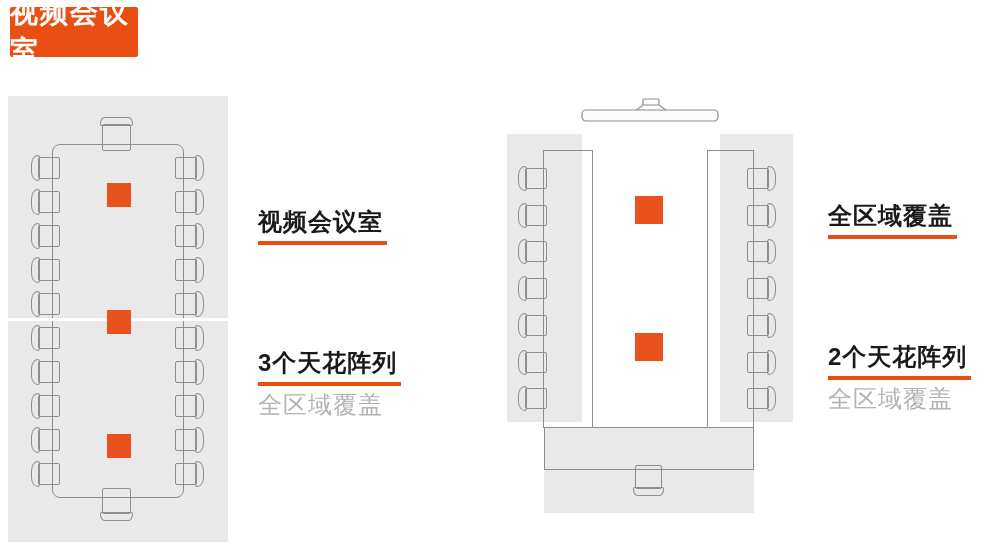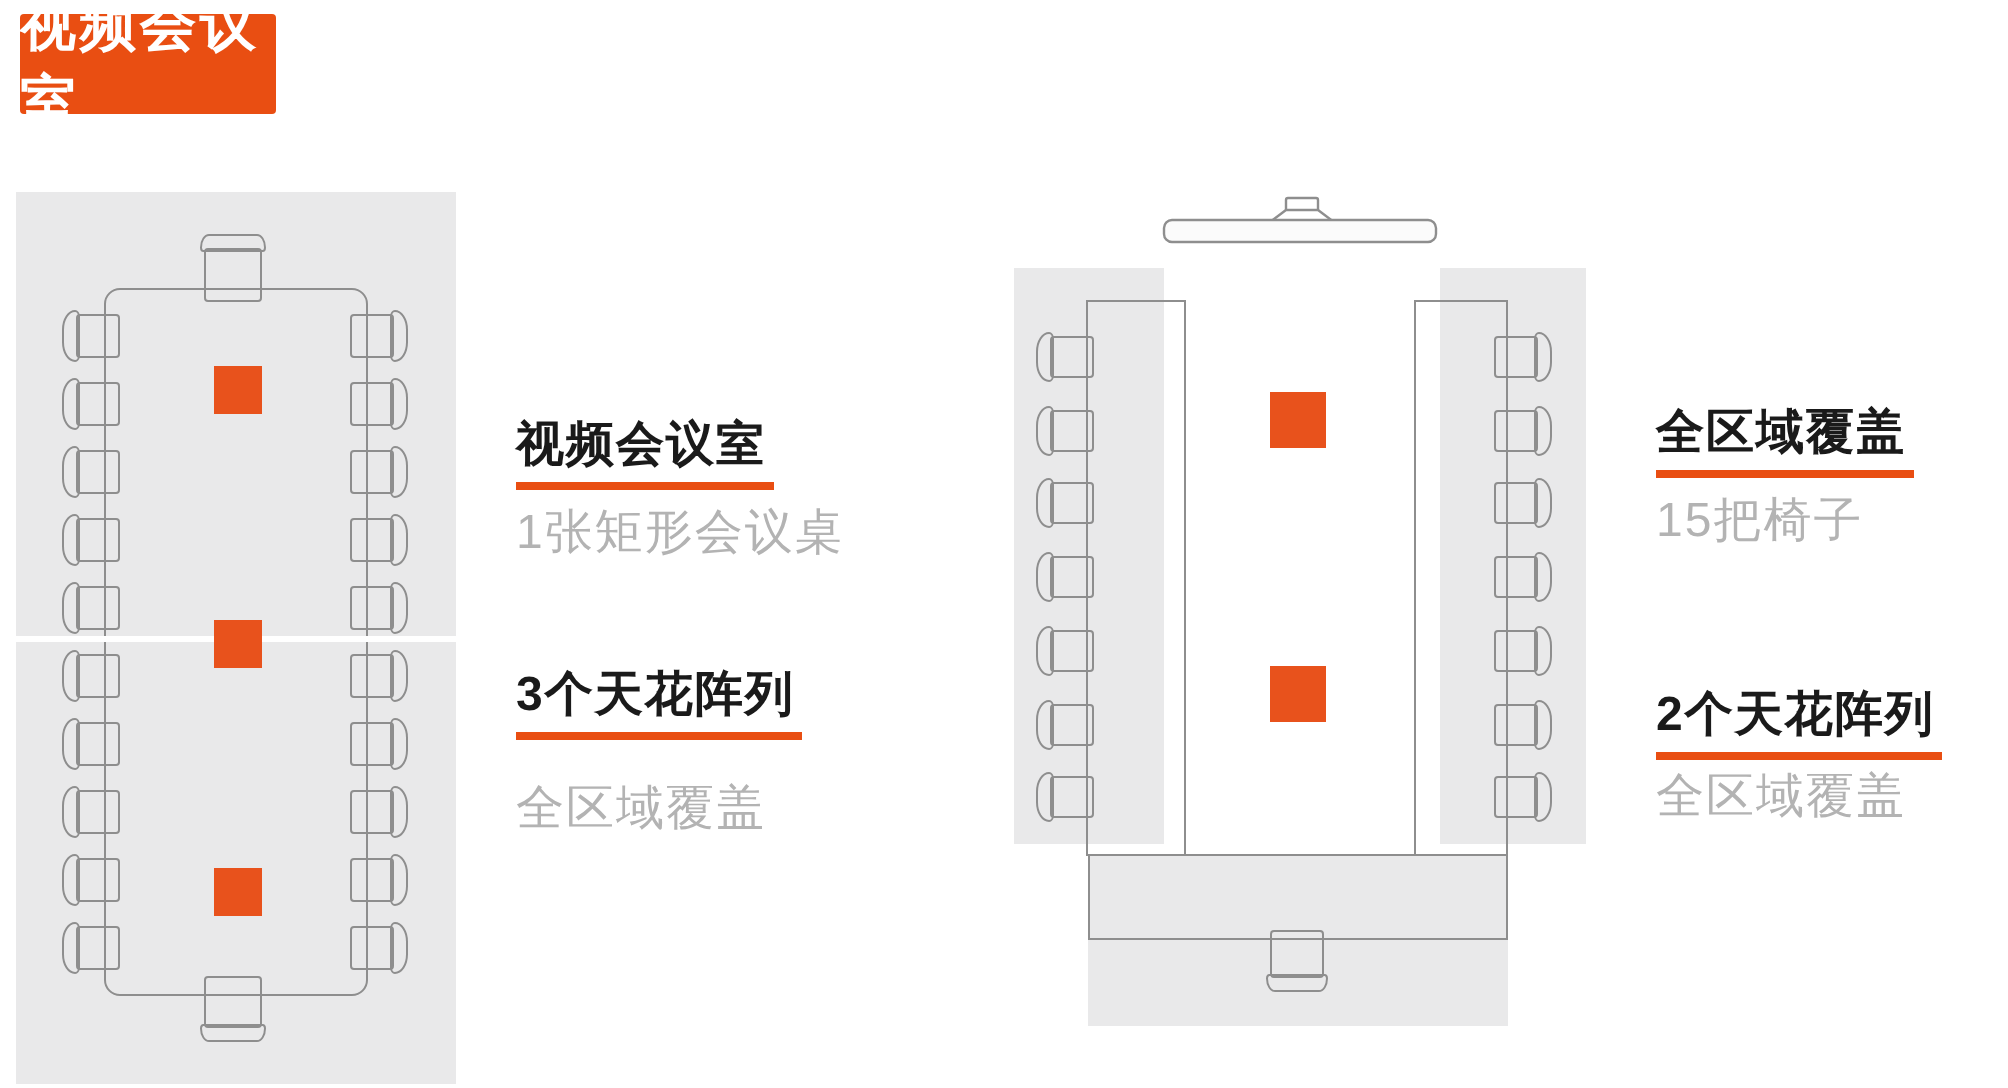--- a/index.html
+++ b/index.html
@@ -224,36 +224,34 @@
       </div>
       <div class="sq" style="left: 635px; top: 196px; width: 28px; height: 28px;"></div>
       <div class="sq" style="left: 635px; top: 333px; width: 28px; height: 28px;"></div>
     </div>
 
   <div class="text-block" style="left:258px; top:0;">
     <div style="position:absolute; left:0; top:206px; white-space:nowrap;">
       <span class="room-title">视频会议室</span>
     </div>
     <div style="position:absolute; left:0; top:252px; white-space:nowrap;">
-      <div class="spec-line">1张矩形会议桌</div>
-    </div>
-    <div style="position:absolute; left:0; top:331px; white-space:nowrap;">
+    </div>
+    <div style="position:absolute; left:0; top:347px; white-space:nowrap;">
       <span class="array-title">3个天花阵列</span>
     </div>
     <div style="position:absolute; left:0; top:390px; white-space:nowrap;">
       <div class="spec-line">全区域覆盖</div>
     </div>
   </div>
 
   <div class="text-block" style="left:828px; top:0;">
     <div style="position:absolute; left:0; top:200px; white-space:nowrap;">
       <span class="room-title">全区域覆盖</span>
     </div>
     <div style="position:absolute; left:0; top:246px; white-space:nowrap;">
-      <div class="spec-line">15把椅子</div>
     </div>
     <div style="position:absolute; left:0; top:341px; white-space:nowrap;">
       <span class="array-title">2个天花阵列</span>
     </div>
     <div style="position:absolute; left:0; top:384px; white-space:nowrap;">
       <div class="spec-line">全区域覆盖</div>
     </div>
   </div>
 
 </div>

